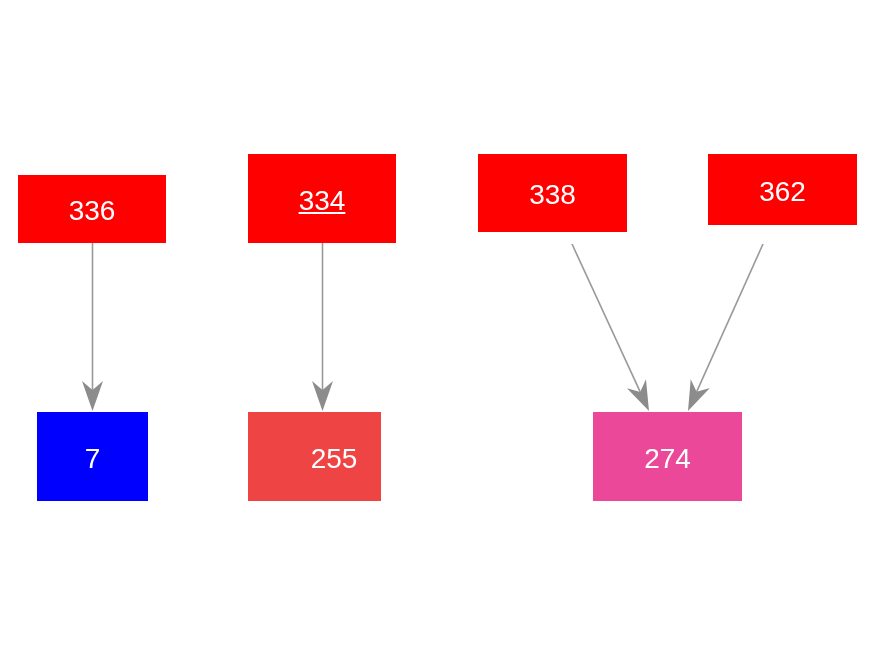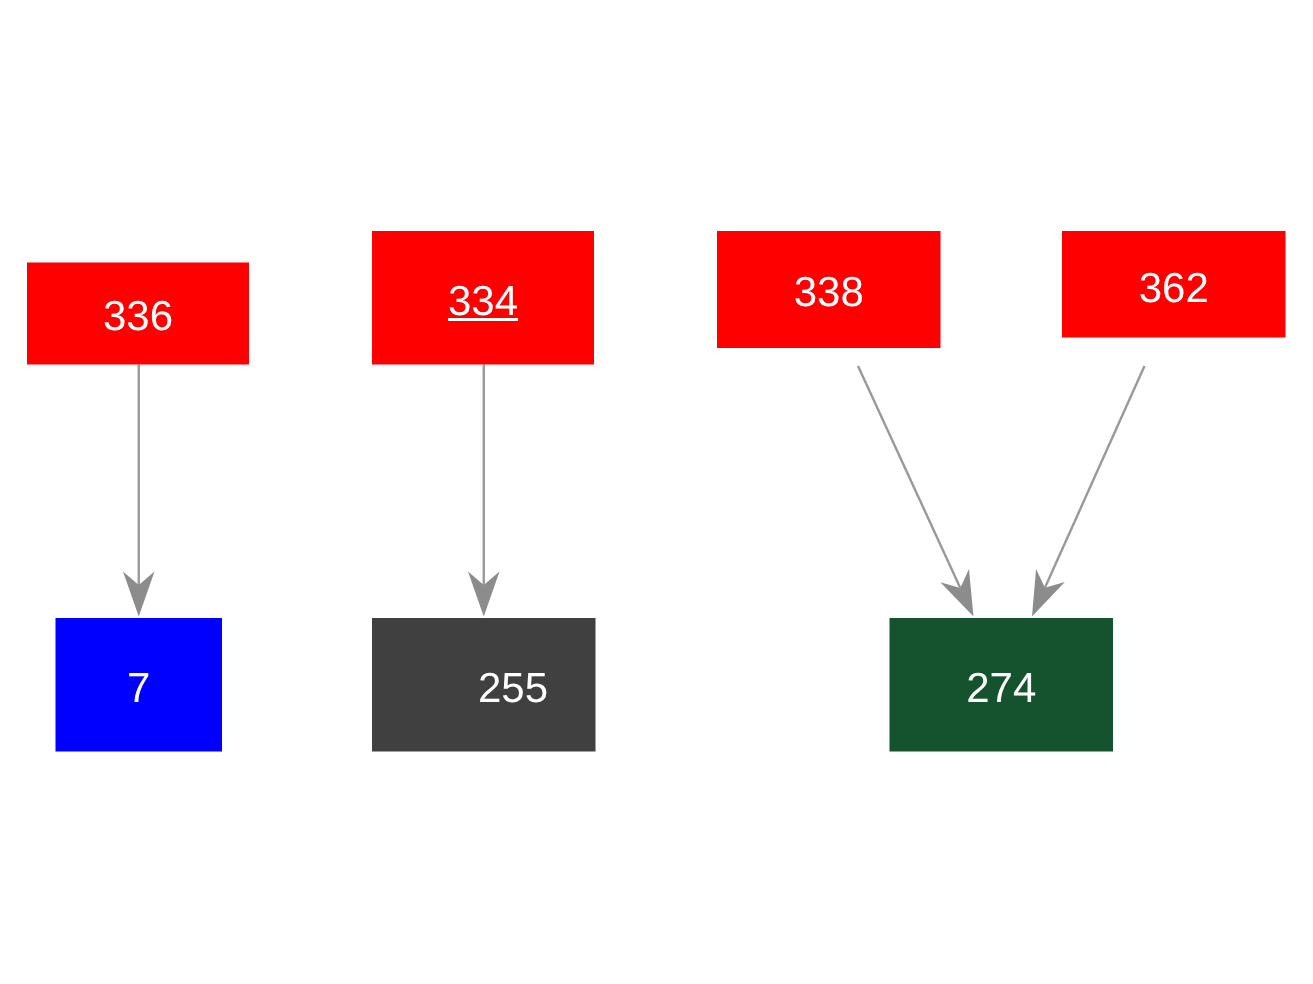--- a/index.html
+++ b/index.html
@@ -60,20 +60,20 @@
       </div>
       <div class="node" style="left: 478px; top: 154px; width: 149px; height: 78px; background: rgb(255, 0, 0);">
         <span class="node-label" style="color: rgb(255, 255, 255);">338</span>
       </div>
       <div class="node" style="left: 708px; top: 154px; width: 149px; height: 71px; background: rgb(255, 0, 0);">
         <span class="node-label" style="color: rgb(255, 255, 255);">362</span>
       </div>
       <div class="node" style="left: 37px; top: 412px; width: 111px; height: 89px; background: rgb(0, 0, 255);">
         <span class="node-label" style="color: rgb(255, 255, 255);">7</span>
       </div>
-      <div class="node" style="left: 248px; top: 412px; width: 149px; height: 89px; background: #404040; padding-left: 39px;">
+      <div class="node" style="left: 248px; top: 412px; width: 133px; height: 89px; background: #ef4444; padding-left: 39px;">
         <span class="node-label" style="color: rgb(255, 255, 255);">255</span>
       </div>
-      <div class="node" style="left: 593px; top: 412px; width: 149px; height: 89px; background: #14532d;">
+      <div class="node" style="left: 593px; top: 412px; width: 149px; height: 89px; background: #ec4899;">
         <span class="node-label" style="color: rgb(255, 255, 255);">274</span>
       </div>
     </div>
 </div>
 
 </body></html>

